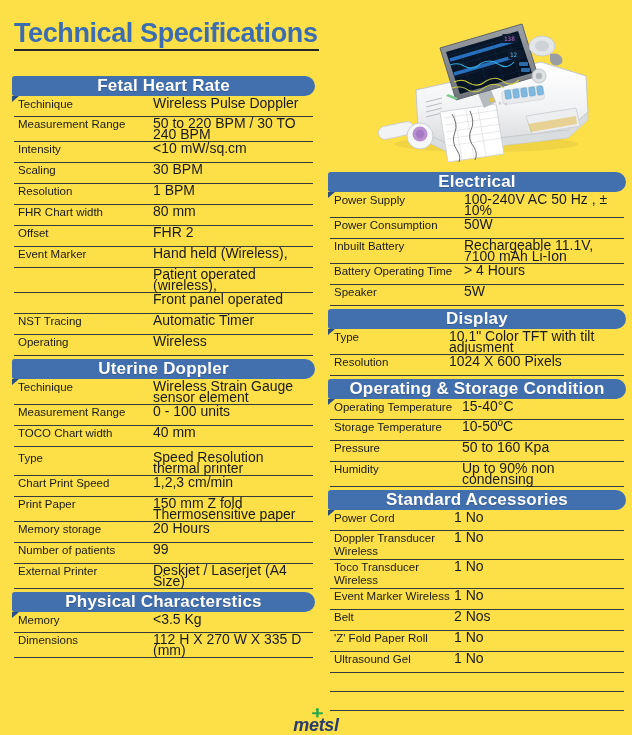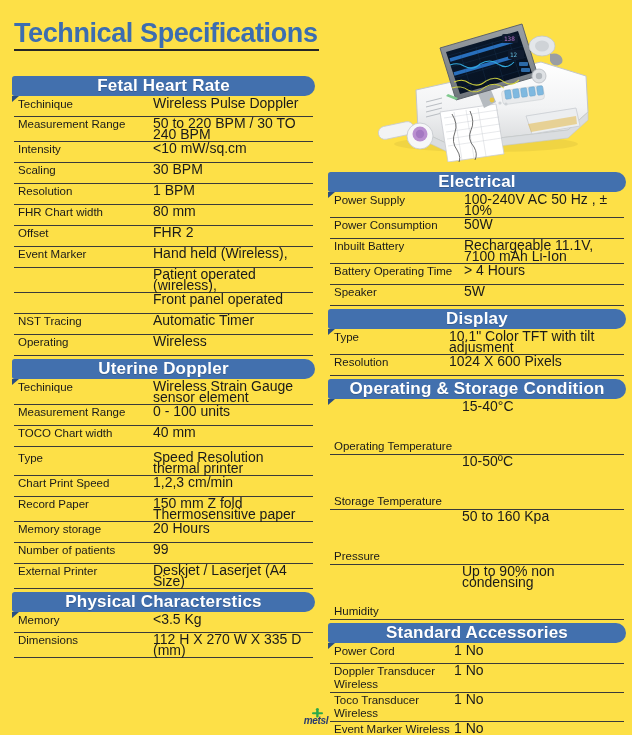--- a/index.html
+++ b/index.html
@@ -88,21 +88,21 @@
     font-size: 14px;
     font-weight: normal;
     color: #1a1a1a;
     line-height: 11px;
   }
   .row.empty { min-height: 19px; }
 
   
   .lw-135 .label { width: 135px; }
   .lw-130 .label { width: 130px; }
-  .lw-128 .label { width: 128px; margin-top: 39px; }
+  .lw-128 .label { width: 128px; }
   .lw-120 .label { width: 120px; }
   .lw-115 .label { width: 115px; }
 
   .sp-top { margin-top: 3px; }
 
   
   .product {
     position: absolute;
     left: 336px; top: 4px;
     width: 292px; height: 158px;
@@ -114,21 +114,21 @@
     left: 281px; top: 709px;
     width: 70px; height: 24px;
     text-align: center;
   }
   .logo-mark {
     position: absolute;
     left: 31px; top: -1px;
     width: 11px; height: 10px;
   }
   .logo-text {
-    font-size: 10px;
+    font-size: 18px;
     font-weight: bold;
     font-style: italic;
     color: #2A3B6E;
     letter-spacing: -0.3px;
     margin-top: 6px;
   }
 </style>
 </head>
 <body>
 
@@ -327,21 +327,21 @@
       <div class="rows lw-135">
         <div class="row">
             <span class="label">Type</span>
             <span class="value">Speed Resolution thermal printer</span>
           </div>
         <div class="row">
             <span class="label">Chart Print Speed</span>
             <span class="value">1,2,3 cm/min</span>
           </div>
         <div class="row">
-            <span class="label">Record Paper</span>
+            <span class="label">Print Paper</span>
             <span class="value">150 mm Z fold Thermosensitive paper</span>
           </div>
         <div class="row">
             <span class="label">Memory storage</span>
             <span class="value">20 Hours</span>
           </div>
         <div class="row">
             <span class="label">Number of patients</span>
             <span class="value">99</span>
           </div>

